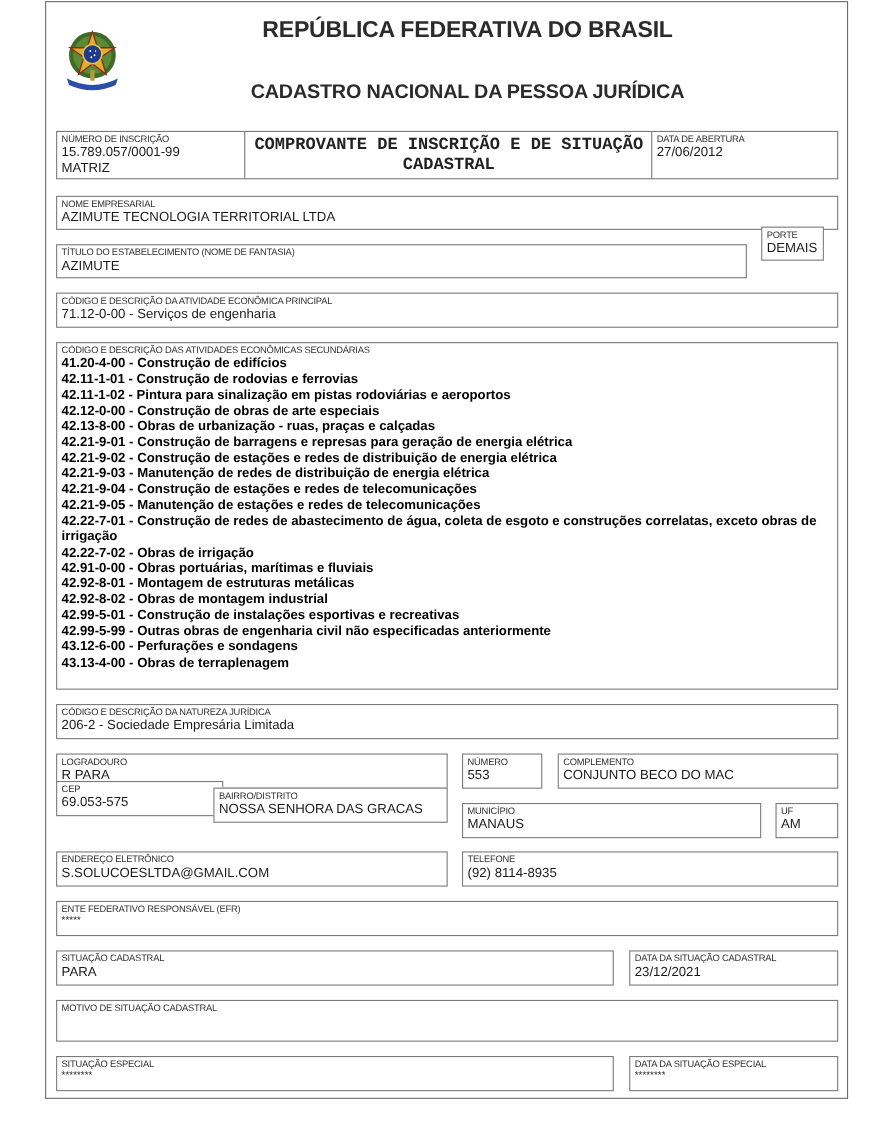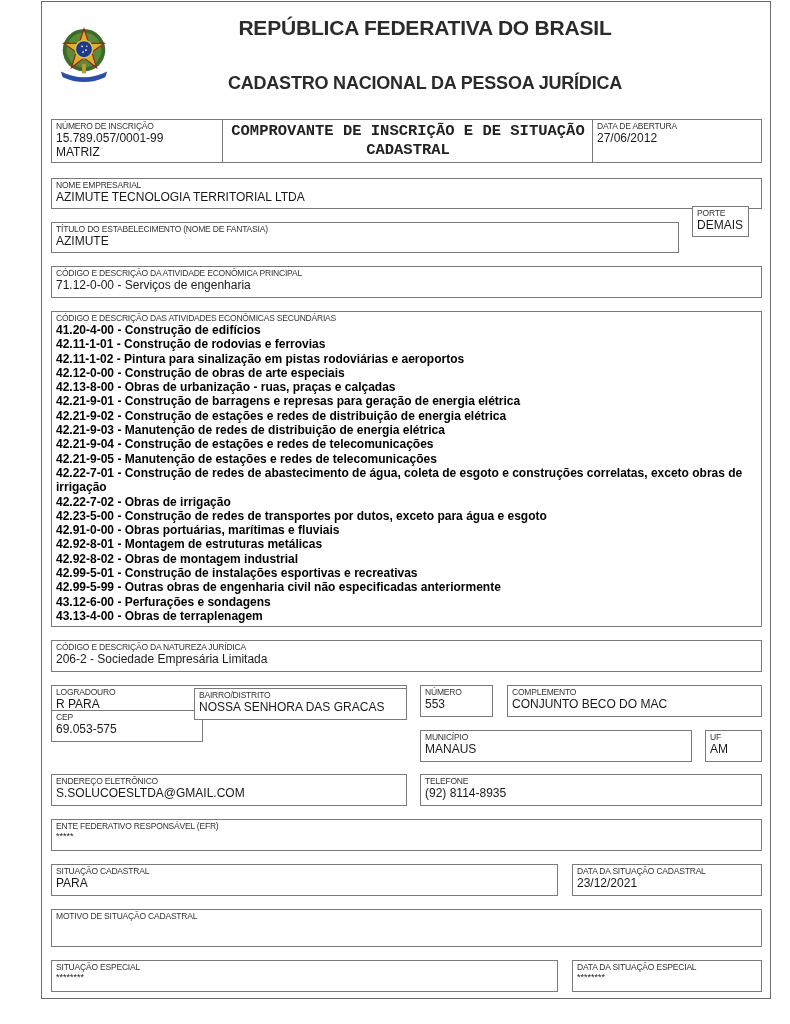--- a/index.html
+++ b/index.html
@@ -77,21 +77,20 @@
     <li>42.11-1-02 - Pintura para sinalização em pistas rodoviárias e aeroportos</li>
     <li>42.12-0-00 - Construção de obras de arte especiais</li>
     <li>42.13-8-00 - Obras de urbanização - ruas, praças e calçadas</li>
     <li>42.21-9-01 - Construção de barragens e represas para geração de energia elétrica</li>
     <li>42.21-9-02 - Construção de estações e redes de distribuição de energia elétrica</li>
     <li>42.21-9-03 - Manutenção de redes de distribuição de energia elétrica</li>
     <li>42.21-9-04 - Construção de estações e redes de telecomunicações</li>
     <li>42.21-9-05 - Manutenção de estações e redes de telecomunicações</li>
     <li>42.22-7-01 - Construção de redes de abastecimento de água, coleta de esgoto e construções correlatas, exceto obras de irrigação</li>
     <li>42.22-7-02 - Obras de irrigação</li>
-    <li>42.23-5-00 - Construção de redes de transportes por dutos, exceto para água e esgoto</li>
     <li>42.91-0-00 - Obras portuárias, marítimas e fluviais</li>
     <li>42.92-8-01 - Montagem de estruturas metálicas</li>
     <li>42.92-8-02 - Obras de montagem industrial</li>
     <li>42.99-5-01 - Construção de instalações esportivas e recreativas</li>
     <li>42.99-5-99 - Outras obras de engenharia civil não especificadas anteriormente</li>
     <li>43.12-6-00 - Perfurações e sondagens</li>
     <li>43.13-4-00 - Obras de terraplenagem</li>
   </ul>
 </div>
 
@@ -110,21 +109,21 @@
 </div>
 <div class="box" style="left:507px; top:685px; width:255px; height:32px;">
   <span class="lbl">COMPLEMENTO</span>
   <span class="val">CONJUNTO BECO DO MAC</span>
 </div>
 
 <div class="box" style="left:51px; top:710px; width:152px; height:32px;">
   <span class="lbl">CEP</span>
   <span class="val">69.053-575</span>
 </div>
-<div class="box" style="left:194px; top:688px; width:213px; height:32px;">
+<div class="box" style="left:194px; top:716px; width:213px; height:32px;">
   <span class="lbl">BAIRRO/DISTRITO</span>
   <span class="val">NOSSA SENHORA DAS GRACAS</span>
 </div>
 <div class="box" style="left:420px; top:730px; width:272px; height:32px;">
   <span class="lbl">MUNICÍPIO</span>
   <span class="val">MANAUS</span>
 </div>
 <div class="box" style="left:705px; top:730px; width:57px; height:32px;">
   <span class="lbl">UF</span>
   <span class="val">AM</span>

